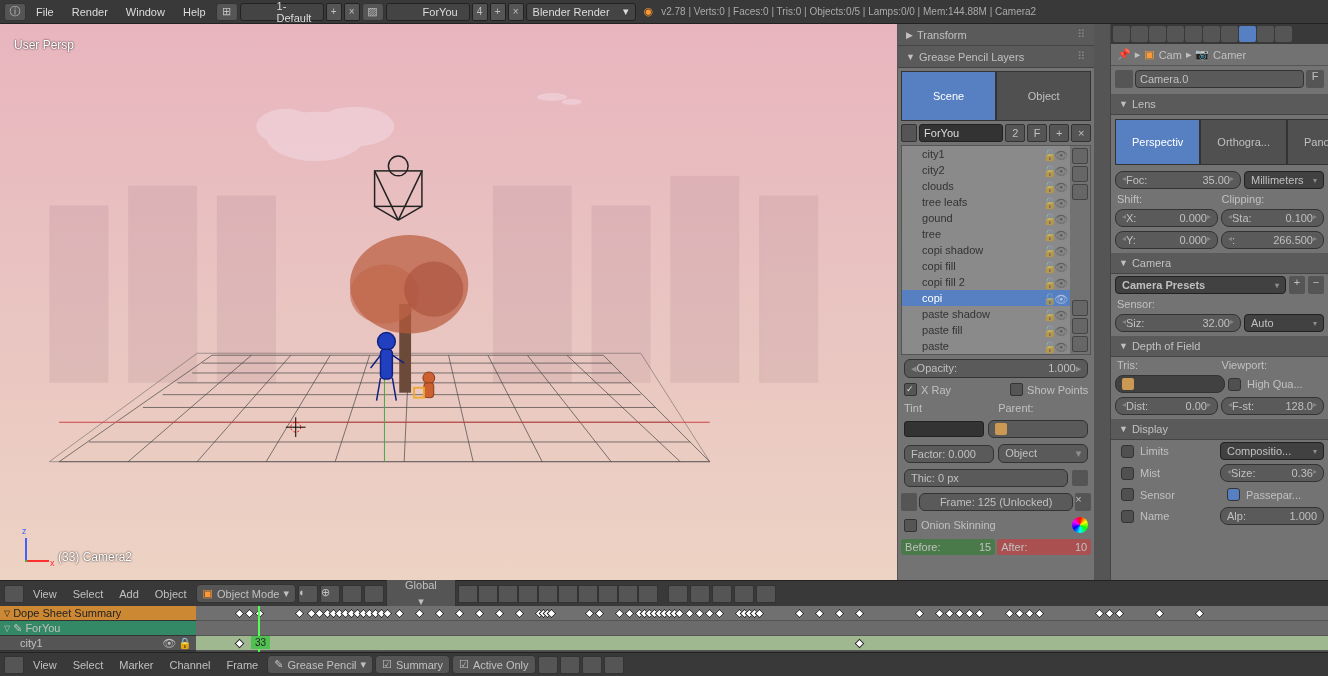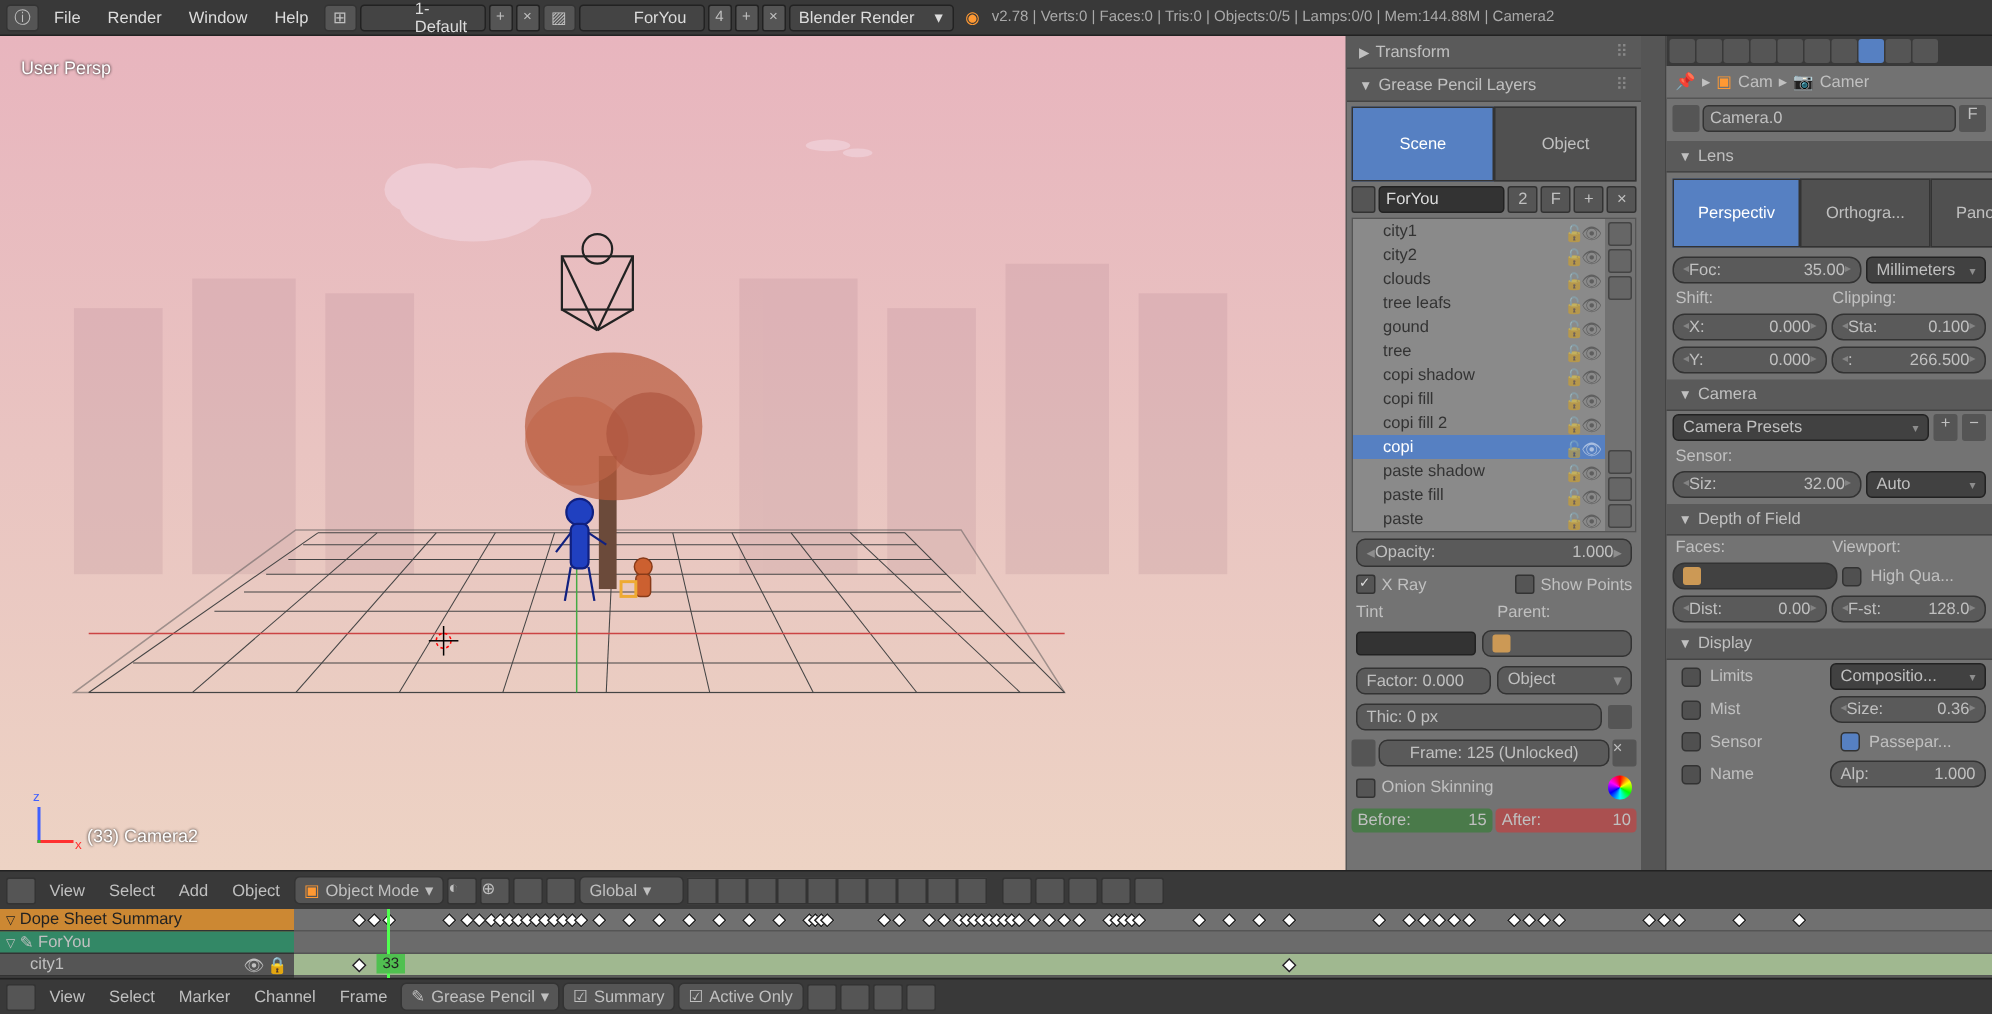--- a/index.html
+++ b/index.html
@@ -518,21 +518,21 @@
           <span class="lab">:</span>
           <span>266.500</span>
           <span class="arrow">▸</span>
         </div>
     </div>
     <div class="section-head">
         <span class="tri">▼</span>
         <span>Camera</span>
       </div>
     <div class="num-row">
-      <div class="dd" style="flex:1;">
+      <div class="dd" style="flex:1;font-weight:bold;">
           <span>Camera Presets</span>
           <span class="dda">▾</span>
         </div>
       <div style="width:16px;height:18px;background:#555;border-radius:2px;text-align:center;">+</div>
       <div style="width:16px;height:18px;background:#555;border-radius:2px;text-align:center;">−</div>
     </div>
     <div class="label-row">
         <span>Sensor:</span>
       </div>
     <div class="num-row">
@@ -545,21 +545,21 @@
       <div class="dd" style="width:80px;">
           <span>Auto</span>
           <span class="dda">▾</span>
         </div>
     </div>
     <div class="section-head">
         <span class="tri">▼</span>
         <span>Depth of Field</span>
       </div>
     <div class="label-row">
-        <span>Faces:</span>
+        <span>Tris:</span>
         <span>Viewport:</span>
       </div>
     <div class="num-row">
       <div class="num-field" style="flex:1;background:#414141;">
           <span style="width:12px;height:12px;background:#cc9955;border-radius:2px;"></span>
         </div>
       <div class="check-line" style="flex:1;padding:0;text-align:right;">
           <div class="chk"></div>
           <span>High Qua...</span>
         </div>
@@ -636,21 +636,21 @@
   <div class="menu-item">Object</div>
   <div class="dd">
       <span class="orange-ico">▣</span>
       <span>Object Mode</span>
       <span>▾</span>
     </div>
   <div class="ib">◐</div>
   <div class="ib">⊕</div>
   <div class="ib"></div>
   <div class="ib"></div>
-  <div class="dd" style="width:70px;">
+  <div class="dd" style="width:70px;flex-direction:column;">
       <span>Global</span>
       <span>▾</span>
     </div>
   <div class="ib-group">
     <div class="ib"></div>
       <div class="ib"></div>
       <div class="ib"></div>
       <div class="ib"></div>
       <div class="ib"></div>
     <div class="ib"></div>

